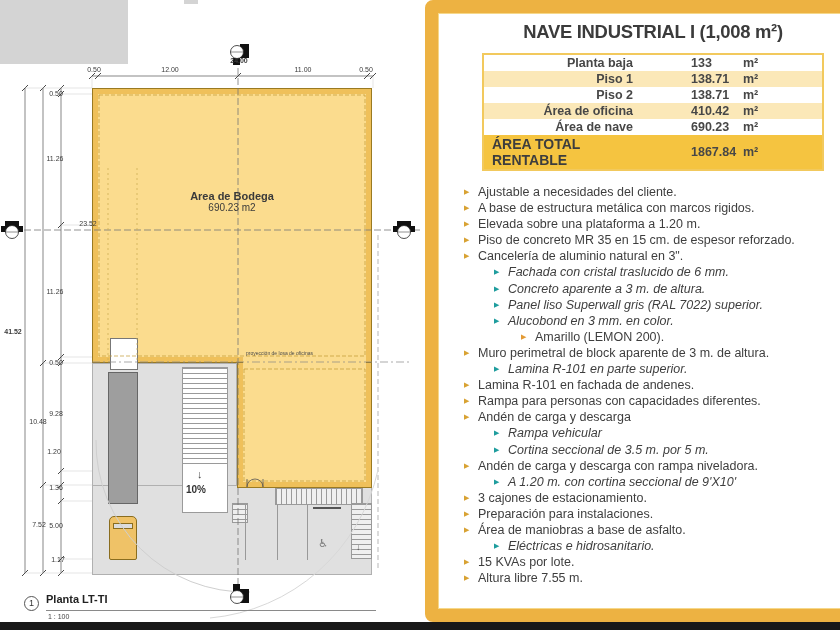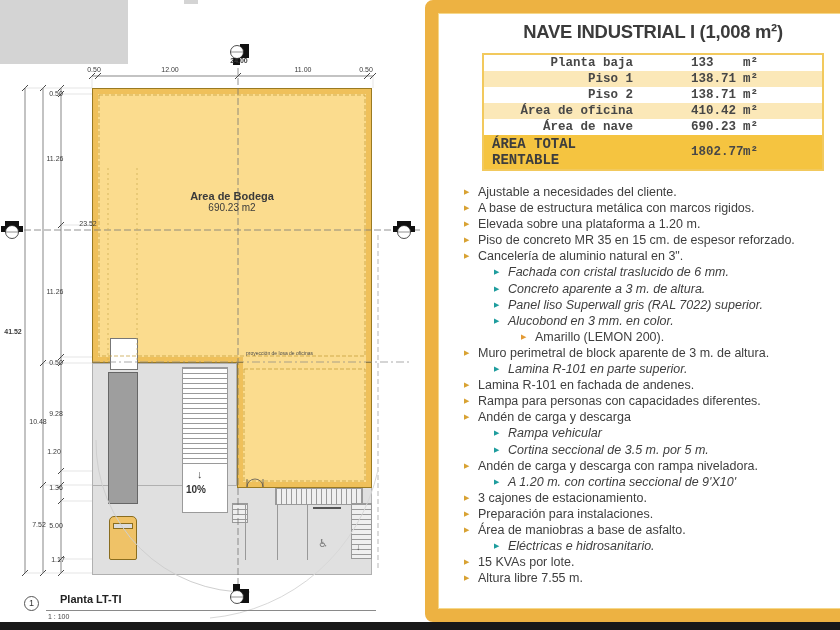--- a/index.html
+++ b/index.html
@@ -39,33 +39,33 @@
   .area-label{position:absolute;left:132px;top:190px;width:200px;text-align:center;color:#3a3a3a;}
   .area-label .l1{font-size:11px;font-weight:bold;}
   .area-label .l2{font-size:10px;}
   .tiny-note{position:absolute;left:246px;top:350px;font-size:5px;color:#4a4a4a;white-space:nowrap;}
   .ramp-arrow{position:absolute;left:197px;top:468px;font-size:11px;color:#444;}
   .ramp-slope{position:absolute;left:186px;top:484px;font-size:10px;font-weight:bold;color:#333;}
   .strip-arrow{position:absolute;left:356px;top:542px;font-size:9px;color:#555;}
   .handicap{position:absolute;left:318px;top:537px;font-size:11px;color:#7a7a7a;}
   .sheet-circle{position:absolute;left:24px;top:596px;width:15px;height:15px;border:1px solid #555;
     border-radius:50%;font-size:9px;line-height:13px;text-align:center;color:#333;}
-  .sheet-title{position:absolute;left:60px;top:593px;font-size:11px;font-weight:bold;color:#222;}
+  .sheet-title{position:absolute;left:46px;top:593px;font-size:11px;font-weight:bold;color:#222;}
   .sheet-line{position:absolute;left:46px;top:610px;width:330px;height:1px;background:#8a8a8a;}
   .sheet-scale{position:absolute;left:48px;top:613px;font-size:7px;color:#444;}
   #plan-svg{position:absolute;left:0;top:0;pointer-events:none;}
 
   
   #info-panel{position:absolute;left:425px;top:0;width:456px;height:622px;background:#fff;
     border:13px solid var(--frame);border-radius:8px;box-shadow:inset 0 0 0 1px #f6d88a;}
   #panel-title{margin-top:8px;text-align:center;font-size:19px;font-weight:bold;color:#3b3b3b;
     letter-spacing:-0.3px;transform:scaleX(0.97);}
   #area-table{width:342px;margin:10px auto 0 auto;border:2px solid var(--table-border);
     border-collapse:collapse;font-size:12.5px;color:#474747;}
-  #area-table td{padding:1px 0;height:15px;font-family:Liberation Mono, monospace;}
+  #area-table td{padding:1px 0;height:15px;}
   #area-table td.lbl{width:150px;text-align:right;font-weight:bold;}
   #area-table td.val{padding-left:58px;}
   #area-table .num{display:inline-block;width:52px;font-weight:bold;}
   #area-table .unit{font-weight:bold;}
   #area-table tr.alt{background:var(--row-alt);margin-left:24px;}
   #area-table tr.total{background:var(--row-total);}
   #area-table tr.total td.lbl{text-align:left;padding-left:8px;font-size:14px;color:#3d3d3d;}
   #feature-list{margin:13px 0 0 26px;}
   .feat{display:flex;align-items:flex-start;line-height:16.1px;}
   .feat .arrow{font-size:7px;line-height:16px;width:9px;margin-right:5px;flex:0 0 auto;}
@@ -273,21 +273,21 @@
           <tr class="alt">
             <td class="lbl">Área de oficina</td>
             <td class="val"><span class="num">410.42</span><span class="unit">m²</span></td>
           </tr>
           <tr class="">
             <td class="lbl">Área de nave</td>
             <td class="val"><span class="num">690.23</span><span class="unit">m²</span></td>
           </tr>
           <tr class="total">
             <td class="lbl">ÁREA TOTAL RENTABLE</td>
-            <td class="val"><span class="num">1802.77</span><span class="unit">m²</span></td>
+            <td class="val"><span class="num">1867.84</span><span class="unit">m²</span></td>
           </tr>
         </tbody>
     </table>
 
     <div id="feature-list">
         <div class="feat lvl0">
           <span class="arrow">▶</span>
           <span class="ftext">Ajustable a necesidades del cliente.</span>
         </div>
         <div class="feat lvl0">

